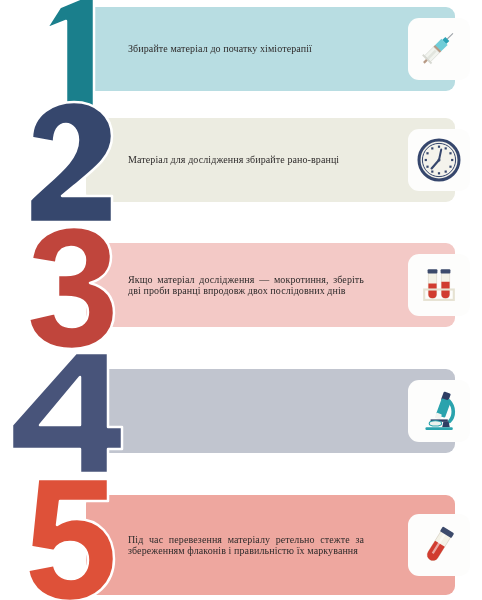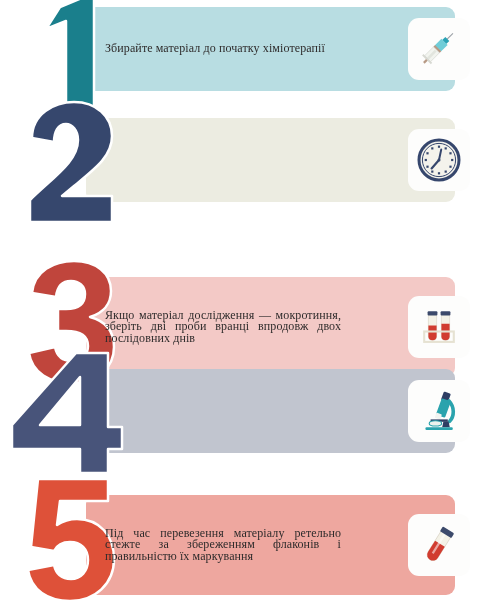--- a/index.html
+++ b/index.html
@@ -43,28 +43,28 @@
     top: -14px;
     width: 108px;
     height: 128px;
     z-index: 3;
     pointer-events: none;
   }
   .numeral svg { display: block; width: 100%; height: 100%; overflow: visible; }
 
   .text-block {
     position: absolute;
-    left: 105px;
+    left: 128px;
     width: 236px;
     top: 50%;
     transform: translateY(-50%);
     z-index: 4;
     text-align: justify;
     text-justify: inter-word;
-    font-size: 12px;
+    font-size: 10px;
     line-height: 11.4px;
     color: #2e2b2b;
     letter-spacing: 0.1px;
     -webkit-hyphens: manual;
     hyphens: manual;
   }
 
   .icon-tile {
     position: absolute;
     right: 12px;
@@ -77,21 +77,21 @@
     z-index: 4;
     display: flex;
     align-items: center;
     justify-content: center;
   }
   .icon-tile svg { display: block; }
 
   
   #step-1 { top: 7px;   height: 84px; }
   #step-2 { top: 118px; height: 84px; }
-  #step-3 { top: 243px; height: 100px; margin-top: 34px; }
+  #step-3 { top: 243px; height: 84px; }
   #step-4 { top: 369px; height: 84px; }
   #step-5 { top: 495px; height: 100px; }
 </style>
 </head>
 <body style="background: rgb(255, 255, 255);">
 
 <div class="infographic">
 
   <div class="step" id="step-1">
     <div class="card" style="background:#b8dde2;"></div>
@@ -127,20 +127,21 @@
 
     <div class="numeral">
       <svg viewBox="0 0 108 128" aria-hidden="true">
         <path d="M16 34 C16 10, 38 -2, 58 -2 C80 -2, 96 12, 96 32
                  C96 52, 80 64, 58 82 L46 92 L96 92 L96 118 L14 118 L14 96
                  C36 74, 62 58, 62 36 C62 26, 56 20, 50 20
                  C42 20, 38 28, 38 38 Z" fill="#36476d" stroke="#ffffff" stroke-width="2.5" stroke-linejoin="round"></path>
       </svg>
     </div>
 
+    <div class="text-block" style="color: rgb(46, 43, 43);">Матеріал для дослідження збирайте рано-вранці</div>
 
     <div class="icon-tile" style="background: rgb(253, 253, 252);">
       <span>
         <svg width="46" height="46" viewBox="0 0 46 46">
           <circle cx="23" cy="23" r="20" fill="#f4f3ec" stroke="#36476d" stroke-width="3"></circle>
           <circle cx="23" cy="23" r="16.6" fill="none" stroke="#36476d" stroke-width="1"></circle>
           <g fill="#36476d">
             <rect x="21.9" y="8.6" width="2.2" height="2.2"></rect>
             <rect x="28.6" y="10.3" width="2.2" height="2.2"></rect>
             <rect x="33.4" y="15.2" width="2.2" height="2.2"></rect>

